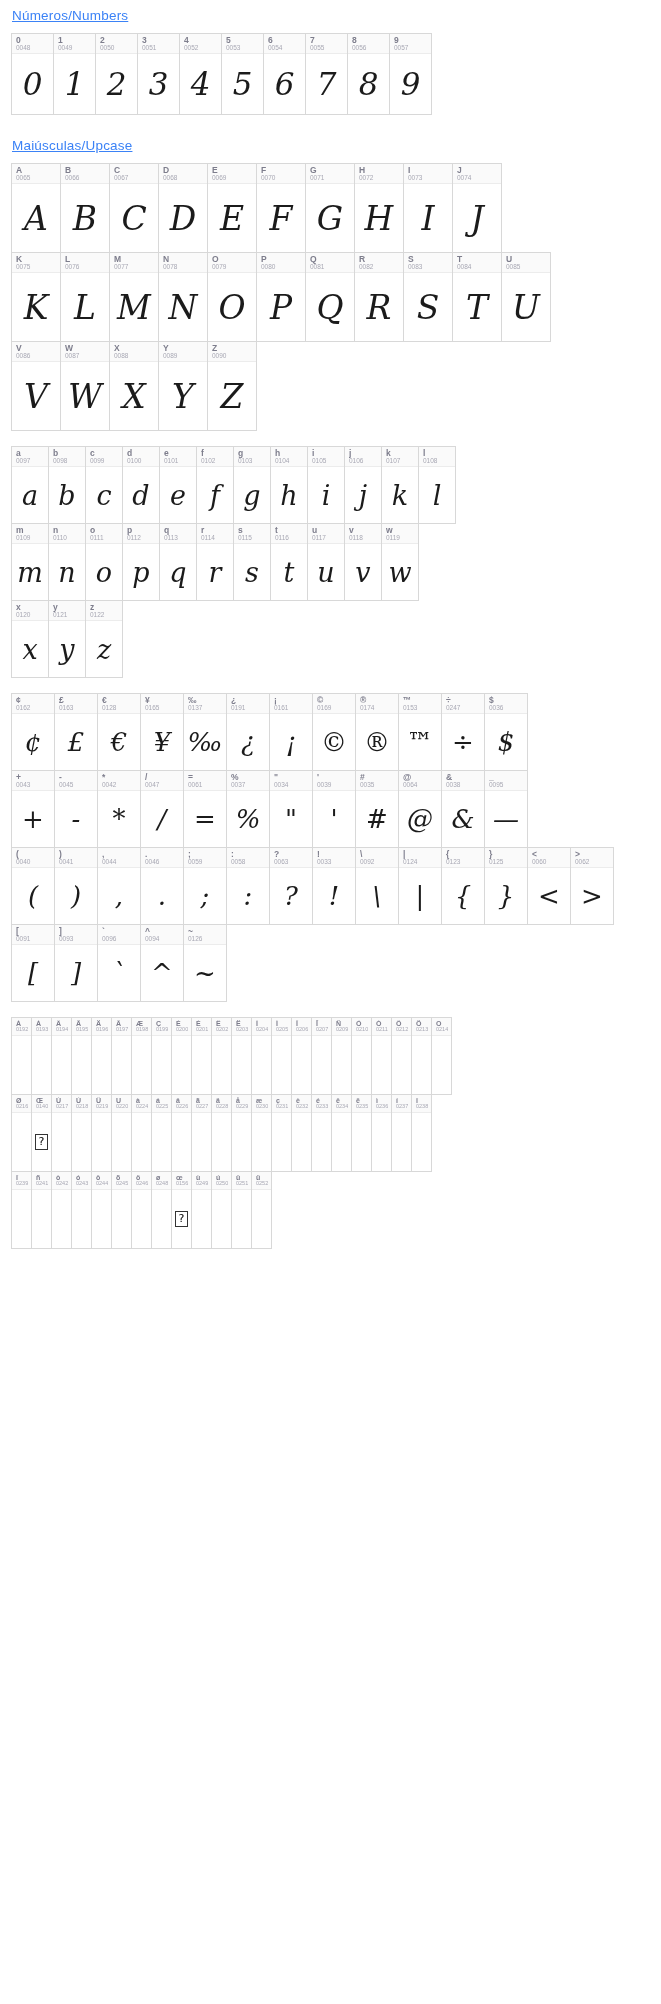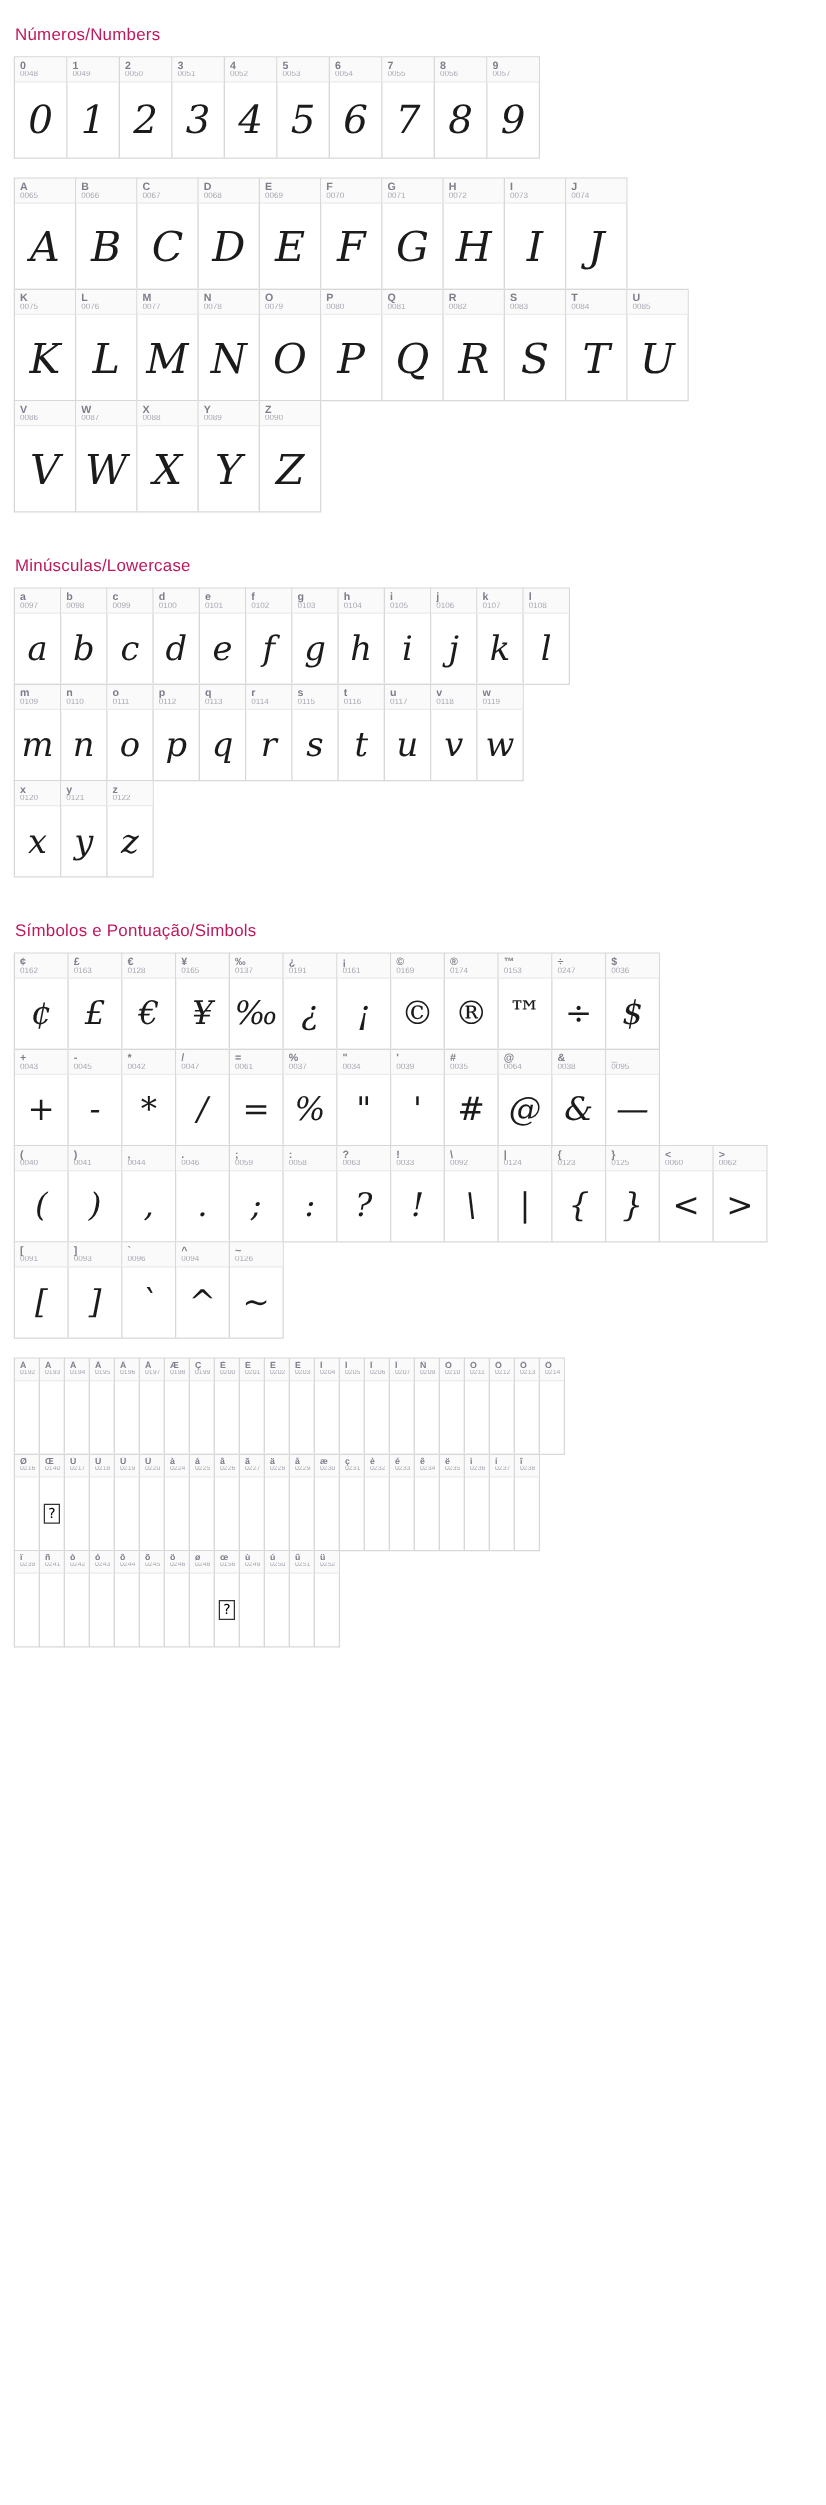--- a/index.html
+++ b/index.html
@@ -16,24 +16,25 @@
   }
   .page {
     width: 661px;
     padding: 0 0 20px 0;
   }
   .section {
     margin: 0 0 0 0;
   }
   .section-title {
     font-size: 13.5px;
-    color: #be185d;
+    color: #3b82f6;
     font-weight: normal;
-    padding: 20px 0 10px 12px;
+    padding: 8px 0 10px 12px;
     letter-spacing: 0.2px;
+    text-decoration: underline;
   }
   .glyph-rows {
     padding-left: 11px;
   }
   .glyph-row {
     display: flex;
     flex-wrap: nowrap;
     margin-bottom: -1px;
   }
   .cell {
@@ -181,20 +182,21 @@
                 <span class="ch">9</span>
                 <span class="code">0057</span>
               </div>
               <div class="preview">9</div>
             </div>
           </div>
         </div>
         <div class="spacer"></div>
       </div>
       <div class="section">
+        <div class="section-title">Maiúsculas/Upcase</div>
         <div class="glyph-rows">
           <div class="glyph-row">
             <div class="cell sz-up">
               <div class="meta">
                 <span class="ch">A</span>
                 <span class="code">0065</span>
               </div>
               <div class="preview">A</div>
             </div>
             <div class="cell sz-up">
@@ -374,21 +376,20 @@
                 <span class="ch">Z</span>
                 <span class="code">0090</span>
               </div>
               <div class="preview">Z</div>
             </div>
           </div>
         </div>
         <div class="spacer"></div>
       </div>
       <div class="section">
-        <div class="section-title">Minúsculas/Lowercase</div>
         <div class="glyph-rows">
           <div class="glyph-row">
             <div class="cell sz-low">
               <div class="meta">
                 <span class="ch">a</span>
                 <span class="code">0097</span>
               </div>
               <div class="preview">a</div>
             </div>
             <div class="cell sz-low">
@@ -568,21 +569,20 @@
                 <span class="ch">z</span>
                 <span class="code">0122</span>
               </div>
               <div class="preview">z</div>
             </div>
           </div>
         </div>
         <div class="spacer"></div>
       </div>
       <div class="section">
-        <div class="section-title">Símbolos e Pontuação/Simbols</div>
         <div class="glyph-rows">
           <div class="glyph-row">
             <div class="cell sz-sym">
               <div class="meta">
                 <span class="ch">¢</span>
                 <span class="code">0162</span>
               </div>
               <div class="preview">¢</div>
             </div>
             <div class="cell sz-sym">

